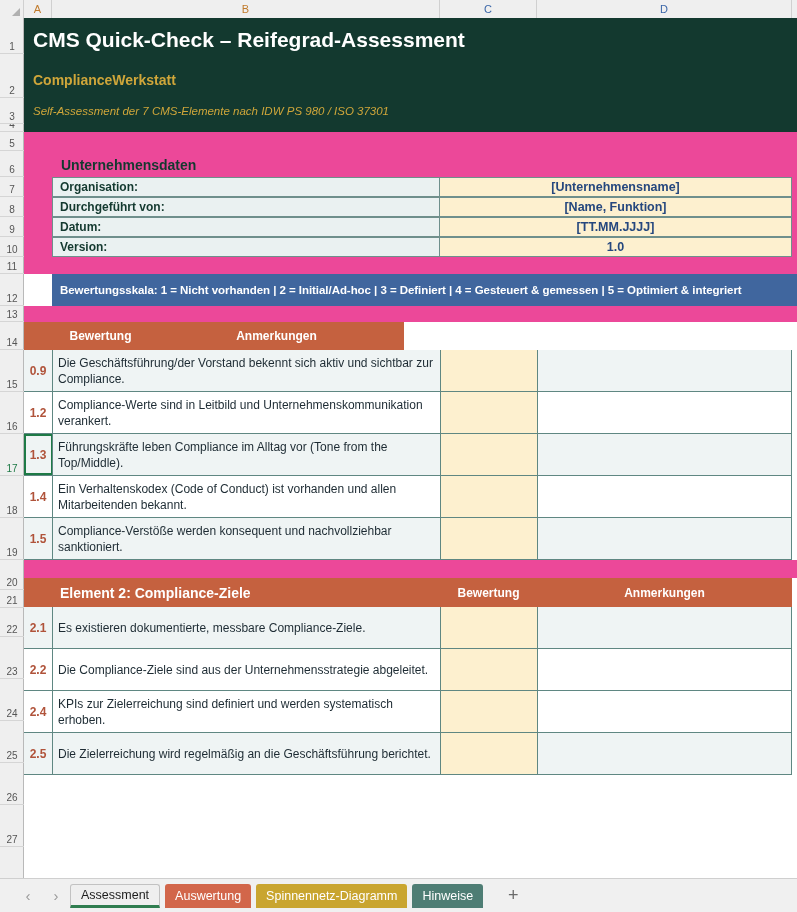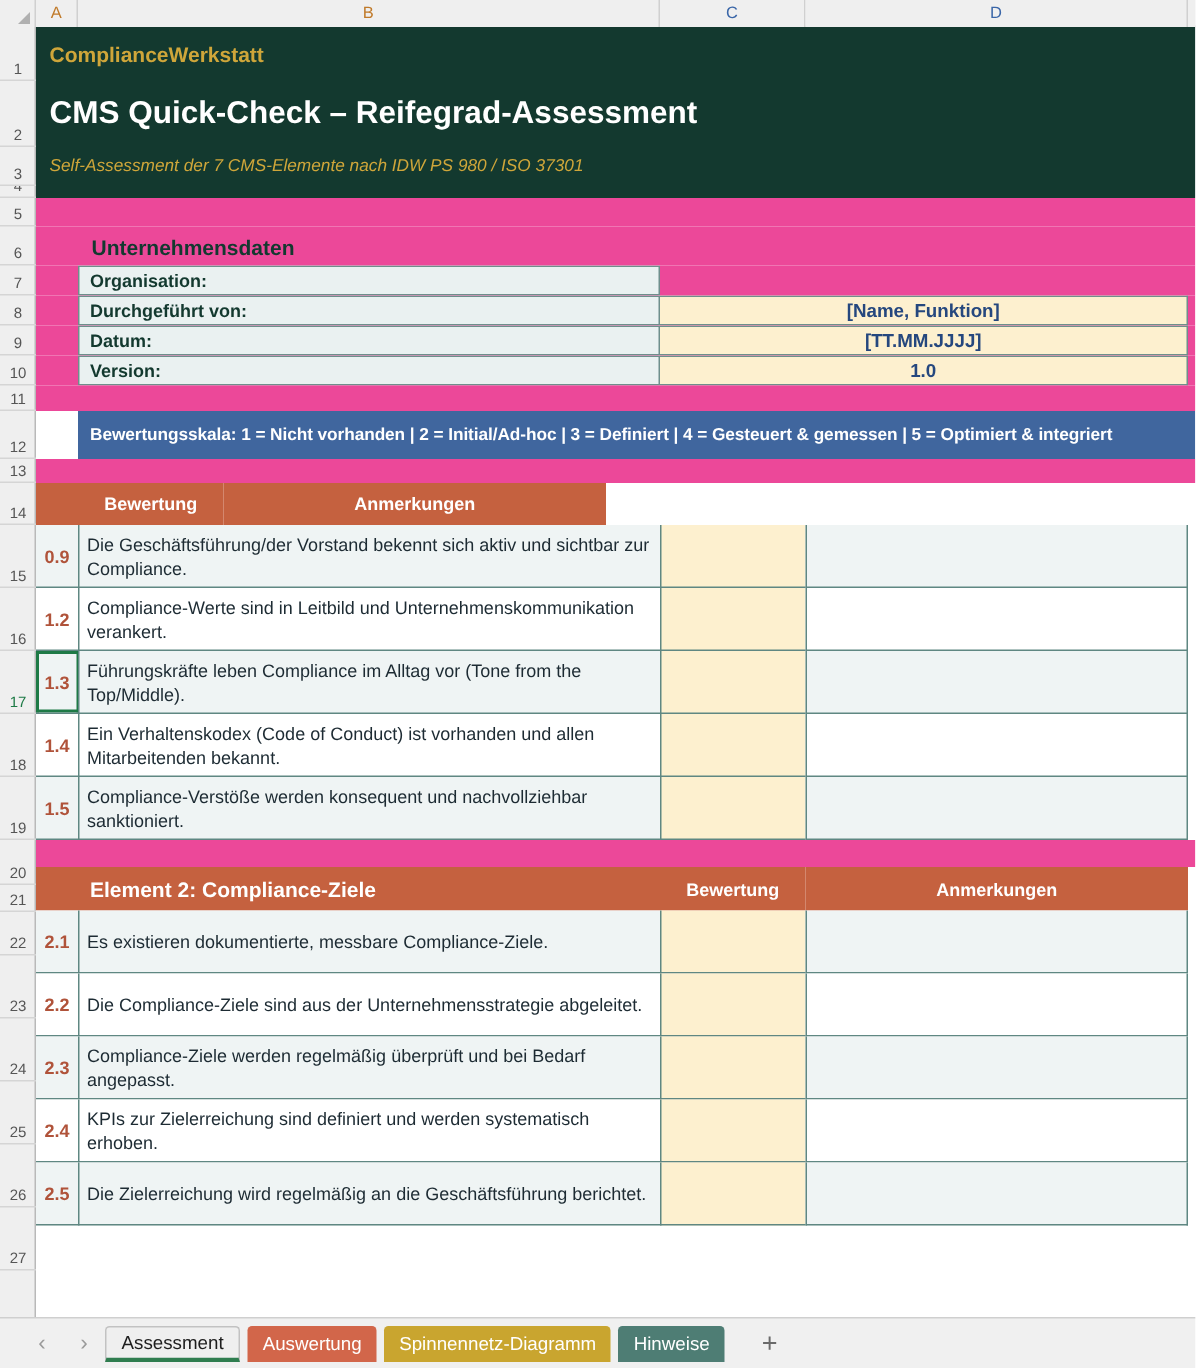--- a/index.html
+++ b/index.html
@@ -316,25 +316,25 @@
       <div class="rowhead" style="height: 29px;">22</div>
       <div class="rowhead" style="height: 42px;">23</div>
       <div class="rowhead" style="height: 42px;">24</div>
       <div class="rowhead" style="height: 42px;">25</div>
       <div class="rowhead" style="height: 42px;">26</div>
       <div class="rowhead" style="height: 42px;">27</div>
     </div>
 
   <div class="grid">
 
+    <div class="grow banner" style="height:44px">
+      <div class="cell banner-title" style="width:773px">CMS Quick-Check – Reifegrad-Assessment</div>
+    </div>
     <div class="grow banner" style="height:36px">
       <div class="cell banner-brand" style="width:773px">ComplianceWerkstatt</div>
-    </div>
-    <div class="grow banner" style="height:44px">
-      <div class="cell banner-title" style="width:773px">CMS Quick-Check – Reifegrad-Assessment</div>
     </div>
     <div class="grow banner" style="height:26px">
       <div class="cell banner-sub" style="width:773px">Self-Assessment der 7 CMS-Elemente nach IDW PS 980 / ISO 37301</div>
     </div>
 
     <div class="grow banner" style="height:8px">
       <div class="cell" style="width:773px"></div>
     </div>
 
     <div class="grow blank-row" style="height:19px">
@@ -347,20 +347,23 @@
 
     <div class="grow blank-row" style="height:26px">
       <div class="cell col-a"></div>
       <div class="cell section-title" style="flex:1">Unternehmensdaten</div>
     </div>
 
     <div class="grow blank-row" style="height:20px">
       <div class="cell col-a"></div>
       <div class="cell col-b">
           <div class="cd-label">Organisation:</div>
+        </div>
+      <div class="cell col-c col-cd" style="flex:0 0 352px">
+          <div class="cd-value">[Unternehmensname]</div>
         </div>
       <div class="cell col-rest"></div>
     </div>
     <div class="grow blank-row" style="height:20px">
       <div class="cell col-a"></div>
       <div class="cell col-b">
           <div class="cd-label">Durchgeführt von:</div>
         </div>
       <div class="cell" style="flex:0 0 352px">
           <div class="cd-value">[Name, Funktion]</div>
@@ -476,27 +479,20 @@
       <div class="cell col-b qtext band-a">Es existieren dokumentierte, messbare Compliance-Ziele.</div>
       <div class="cell col-c qscore"></div>
       <div class="cell col-d qnote band-a"></div>
       <div class="cell col-rest" style="background:#ffffff"></div>
     </div>
     <div class="grow" style="height:42px">
       <div class="cell col-a qnum band-b">2.2</div>
       <div class="cell col-b qtext band-b">Die Compliance-Ziele sind aus der Unternehmensstrategie abgeleitet.</div>
       <div class="cell col-c qscore"></div>
       <div class="cell col-d qnote band-b"></div>
-      <div class="cell col-rest" style="background:#ffffff"></div>
-    </div>
-    <div class="grow" style="height:42px">
-      <div class="cell col-a qnum band-a">2.3</div>
-      <div class="cell col-b qtext band-a">Compliance-Ziele werden regelmäßig überprüft und bei Bedarf angepasst.</div>
-      <div class="cell col-c qscore"></div>
-      <div class="cell col-d qnote band-a"></div>
       <div class="cell col-rest" style="background:#ffffff"></div>
     </div>
     <div class="grow" style="height:42px">
       <div class="cell col-a qnum band-b">2.4</div>
       <div class="cell col-b qtext band-b">KPIs zur Zielerreichung sind definiert und werden systematisch erhoben.</div>
       <div class="cell col-c qscore"></div>
       <div class="cell col-d qnote band-b"></div>
       <div class="cell col-rest" style="background:#ffffff"></div>
     </div>
     <div class="grow" style="height:42px">

